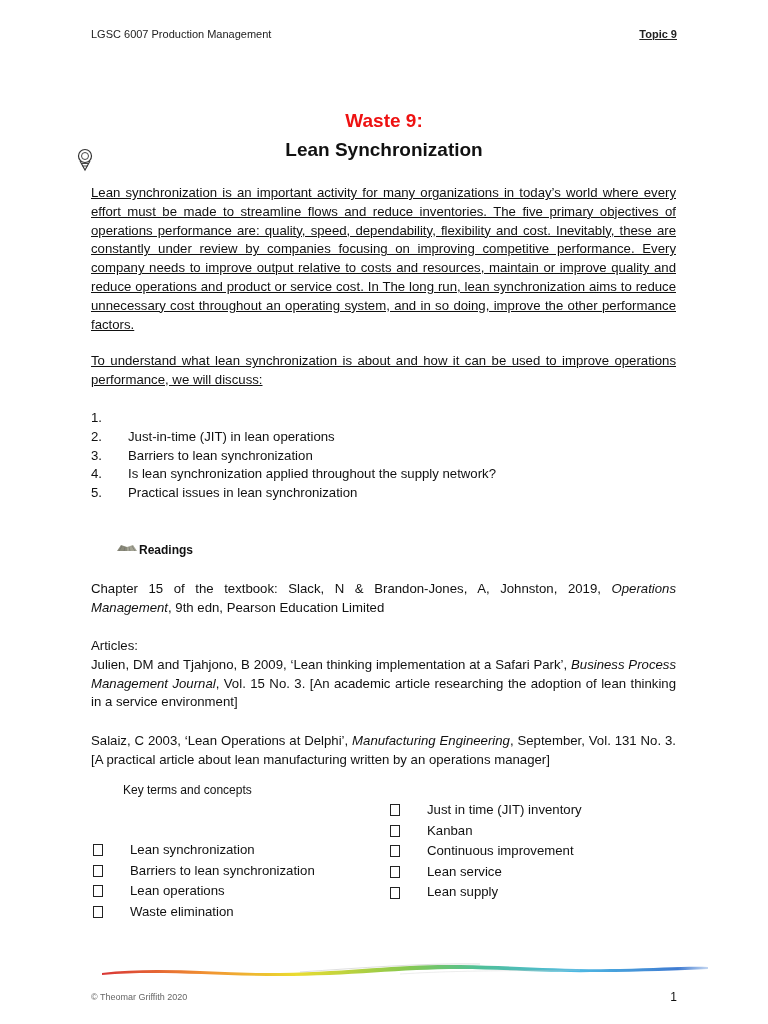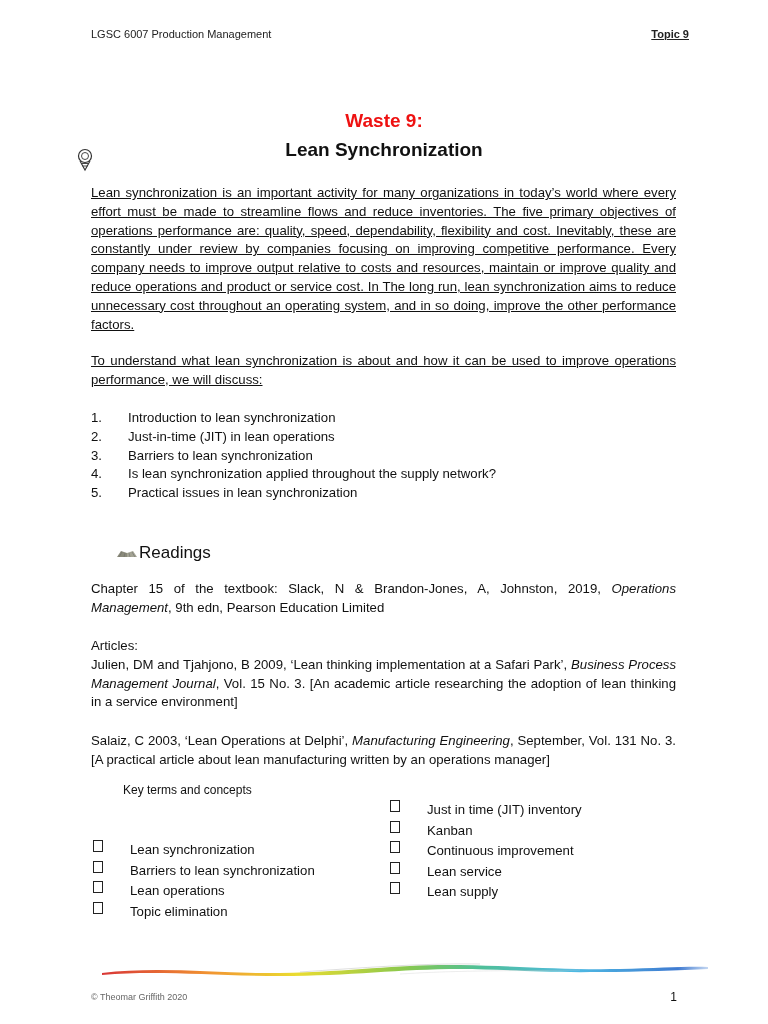--- a/index.html
+++ b/index.html
@@ -4,41 +4,41 @@
 <style>
   html, body { margin: 0; padding: 0; background: #ffffff; }
   body {
     width: 768px; height: 1024px; position: relative; overflow: hidden;
     font-family: "Liberation Sans", "DejaVu Sans", sans-serif;
     color: #111111;
   }
   .abs { position: absolute; }
   .hdr { font-size: 11px; color: #222; top: 28px; }
   .hdr-left { left: 91px; }
-  .hdr-right { right: 79px; font-weight: bold; text-decoration: underline; }
+  .hdr-right { right: 91px; font-weight: bold; text-decoration: underline; }
   .topic-num { top: 110px; left: 0; width: 768px; text-align: center; color: #ee1111; font-size: 19px; font-weight: bold; }
   .topic-title { top: 139px; left: 0; width: 768px; text-align: center; color: #111; font-size: 19px; font-weight: bold; }
   .bulb { left: 76px; top: 148px; width: 18px; height: 24px; }
   .para { left: 91px; width: 585px; font-size: 13.2px; line-height: 18.8px; text-align: justify; text-decoration: underline; }
   .p1 { top: 184px; }
   .p2 { top: 352px; }
   .list { left: 91px; top: 409px; width: 585px; font-size: 13.2px; line-height: 18.8px; margin: 0; padding: 0; list-style: none; }
   .list li { display: flex; }
   .list .num { width: 37px; flex: none; }
-  .readings { left: 116px; top: 543px; font-size: 17px; font-weight: normal; display: flex; align-items: center; }
+  .readings { left: 116px; top: 543px; font-size: 12px; font-weight: bold; display: flex; align-items: flex-start; }
   .book { width: 22px; height: 9px; margin-right: 1px; }
   .cite { left: 91px; width: 585px; font-size: 13.2px; line-height: 18.8px; text-align: justify; }
   .c1 { top: 580px; }
   .c2 { top: 637px; }
   .c3 { top: 732px; }
   .kt-title { left: 91px; top: 783px; font-size: 12px; margin-left: 32px; }
   .kt-col { font-size: 13.2px; line-height: 20.6px; margin: 0; padding: 0; list-style: none; }
   .kt-left { left: 91px; top: 840px; }
   .kt-right { left: 388px; top: 800px; }
-  .kt-col li { display: flex; }
+  .kt-col li { display: flex; align-items: center; }
   .box { width: 8px; height: 10px; border: 1.3px solid #222; flex: none; margin-right: 27px; margin-left: 2px; }
   .swoosh { left: 100px; top: 958px; width: 610px; height: 22px; }
   .footer-left { left: 91px; top: 992px; font-size: 9px; color: #666; }
   .footer-right { right: 91px; top: 990px; font-size: 12px; color: #111; }
 </style>
 </head>
 <body>
 
 <div class="abs hdr hdr-left">LGSC 6007 Production Management</div>
 <div class="abs hdr hdr-right">Topic 9</div>
@@ -53,21 +53,20 @@
   <line x1="5.5" y1="15.5" x2="12.5" y2="15.5" stroke="#333" stroke-width="0.9"></line>
   <line x1="6.5" y1="18" x2="11.5" y2="18" stroke="#333" stroke-width="0.9"></line>
 </svg>
 
 <div class="abs para p1">Lean synchronization is an important activity for many organizations in today’s world where every effort must be made to streamline flows and reduce inventories. The five primary objectives of operations performance are: quality, speed, dependability, flexibility and cost. Inevitably, these are constantly under review by companies focusing on improving competitive performance. Every company needs to improve output relative to costs and resources, maintain or improve quality and reduce operations and product or service cost. In The long run, lean synchronization aims to reduce unnecessary cost throughout an operating system, and in so doing, improve the other performance factors.</div>
 <div class="abs para p2">To understand what lean synchronization is about and how it can be used to improve operations performance, we will discuss:</div>
 
 <ol class="abs list">
   <li>
       <span class="num">1.</span>
-      <span>Introduction to lean synchronization</span>
     </li>
   <li>
       <span class="num">2.</span>
       <span>Just-in-time (JIT) in lean operations</span>
     </li>
   <li>
       <span class="num">3.</span>
       <span>Barriers to lean synchronization</span>
     </li>
   <li>
@@ -108,21 +107,21 @@
   <li>
       <span class="box"></span>
       <span>Barriers to lean synchronization</span>
     </li>
   <li>
       <span class="box"></span>
       <span>Lean operations</span>
     </li>
   <li>
       <span class="box"></span>
-      <span>Topic elimination</span>
+      <span>Waste elimination</span>
     </li>
 </ul>
 
 <ul class="abs kt-col kt-right">
   <li>
       <span class="box"></span>
       <span>Just in time (JIT) inventory</span>
     </li>
   <li>
       <span class="box"></span>

